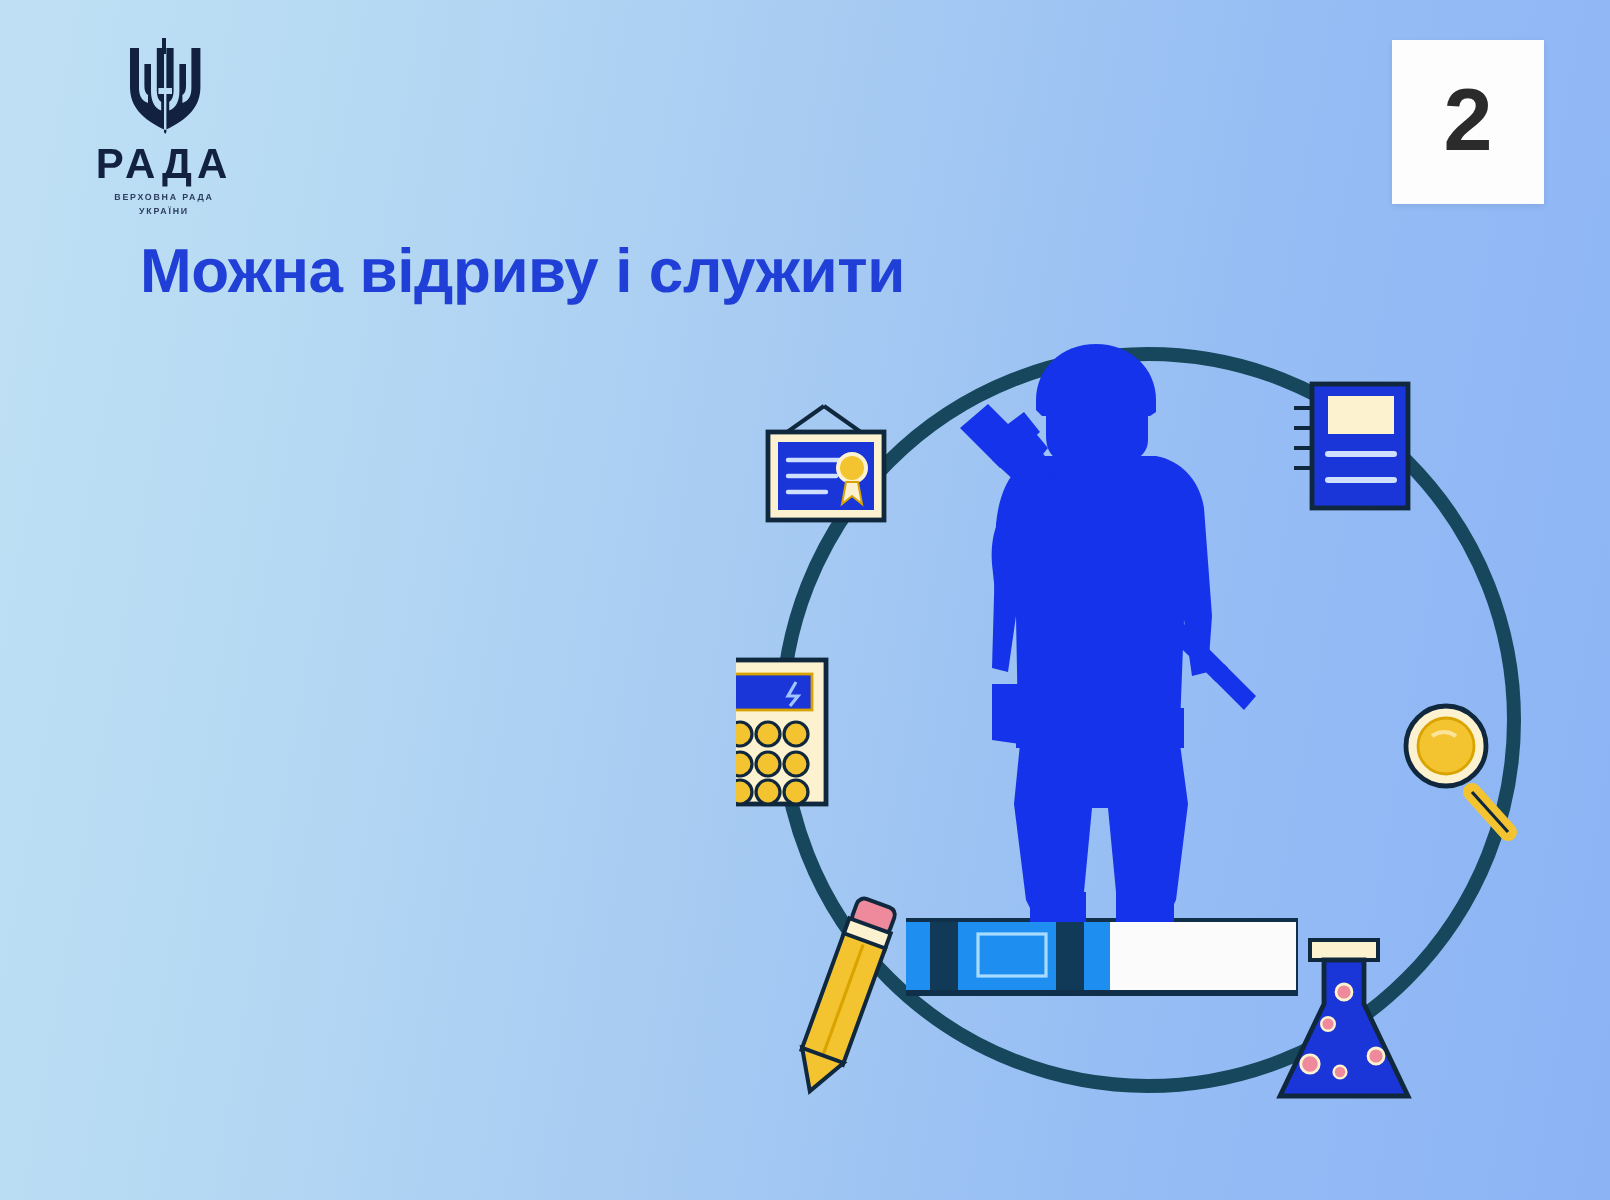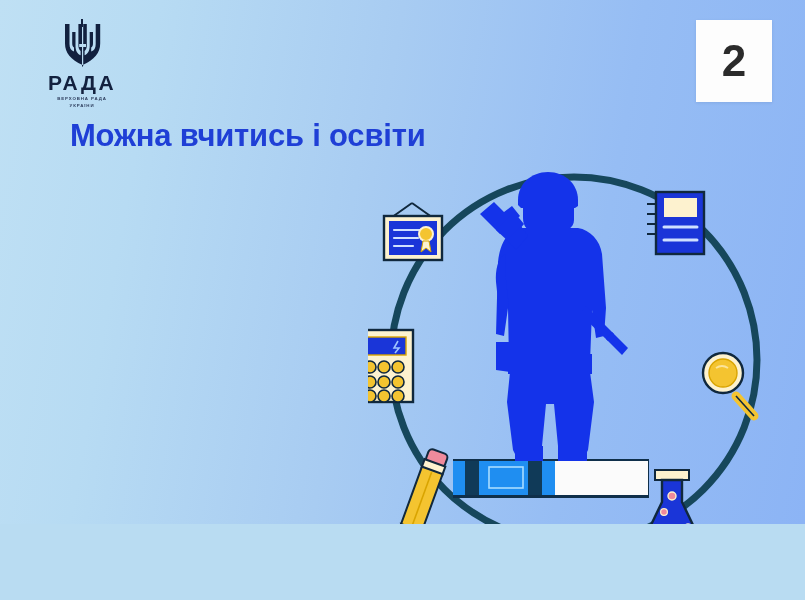--- a/index.html
+++ b/index.html
@@ -2,21 +2,21 @@
 <html><head>
 <meta charset="utf-8">
 <style>
   html,body{margin:0;padding:0;}
   body{
     width:805px;height:600px;overflow:hidden;
     font-family:"Liberation Sans","DejaVu Sans",sans-serif;
     background:#b9dcf2;
   }
   .canvas{
-    position:relative;width:805px;height:524px;
+    position:relative;width:805px;height:600px;
     background:linear-gradient(100deg,#bfe0f4 0%,#b7dbf3 18%,#a8ccf2 45%,#96bdf4 72%,#8cb4f5 100%);
     overflow:hidden;
   }
 
   
   .logo{position:absolute;left:27px;top:18px;width:110px;text-align:center;}
   .logo svg{display:block;margin:0 auto;}
   .logo-word{
     font-size:21px;font-weight:bold;letter-spacing:2.5px;
     color:#12213f;line-height:1;margin-top:4px;
@@ -66,21 +66,21 @@
     </span>
     <div class="logo-word">РАДА</div>
     <div class="logo-sub" style="white-space:pre-line">ВЕРХОВНА РАДА
 УКРАЇНИ</div>
   </div>
 
   <div class="badge">
     <span class="badge-num">2</span>
   </div>
 
-  <div class="headline">Можна вчитись і освіти</div>
+  <div class="headline">Можна відриву і служити</div>
 
 
   <div class="illus">
     <svg width="412" height="404" viewBox="0 0 412 404" aria-hidden="true">
 
       <circle cx="206" cy="202" r="183" fill="none" stroke="#16475c" stroke-width="7"></circle>
 
       <g>
         <rect x="85" y="301" width="196" height="39" fill="#0f2f4a"></rect>
         <rect x="85" y="303" width="102" height="34" fill="#1f8ef1"></rect>

